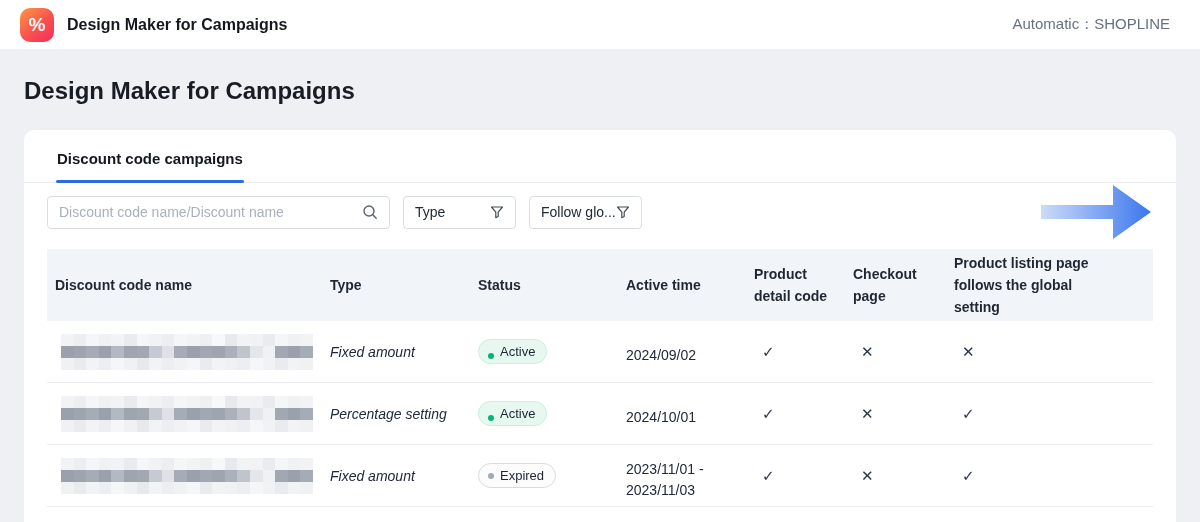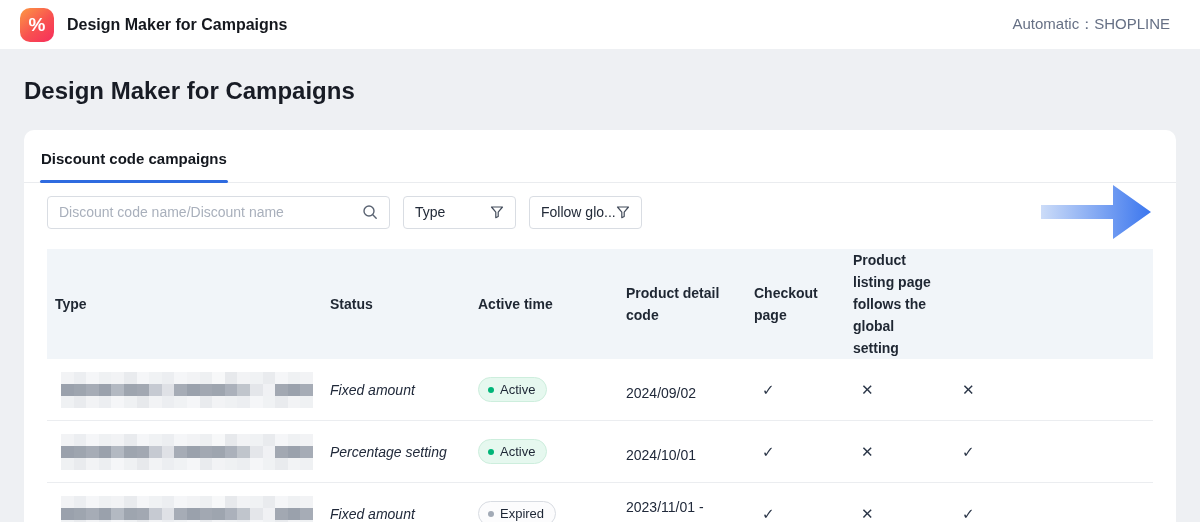--- a/index.html
+++ b/index.html
@@ -34,21 +34,21 @@
 
   
   .card {
     margin: 0 24px; background: #ffffff;
     border-radius: 10px 10px 0 0;
     height: 500px;
   }
 
   
   .tabs {
-    display: flex; padding: 0 16px;
+    display: flex; padding: 0 32px;
     border-bottom: 1px solid #eaecef;
     justify-content: space-between;
   }
   .tab {
     font-size: 15px; color: #5a6372;
     padding: 20px 1px 15px 1px; margin-right: 30px;
     cursor: pointer; position: relative;
   }
   .tab.active { color: #14181f; font-weight: 700; }
   .tab.active::after {
@@ -121,21 +121,21 @@
     grid-template-rows: repeat(3, 1fr);
   }
   .mosaic i { display: block; }
 
   .badge {
     display: inline-flex; align-items: center; gap: 6px;
     border-radius: 999px; padding: 4px 11px 4px 9px;
     font-size: 13px; color: #1c2534; white-space: nowrap;
   }
   .badge .dot { width: 6px; height: 6px; border-radius: 50%; }
-  .badge.active { background: #e6f8ef; border: 1px solid #cdeedd; }
+  .badge.active { background: #e6f8ef; border: 1px solid #cdeedd; align-items: flex-end; }
   .badge.active .dot { background: #00b578; }
   .badge.expired { background: #fcfcfd; border: 1px solid #d8dce2; }
   .badge.expired .dot { background: #a2aab6; }
 
   .mark { font-size: 15px; color: #2b3648; margin-left: 8px; }
 
   .icon-svg { display: block; flex: 0 0 auto; }
 </style>
 </head>
 <body>
@@ -186,20 +186,21 @@
             <stop offset="1" stop-color="#3b76ee"></stop>
           </linearGradient>
         </defs>
         <path d="M0 22 L72 22 L72 2 L110 29 L72 56 L72 36 L0 36 Z" fill="url(#arrowGrad)"></path>
       </svg>
     </div>
   </div>
 
   <div class="table">
     <div class="thead">
+      <div>Discount code name</div>
       <div>Type</div>
       <div>Status</div>
       <div>Active time</div>
       <div class="th-narrow">Product detail code</div>
       <div class="th-narrow">Checkout page</div>
       <div class="th-wide">Product listing page follows the global setting</div>
     </div>
     <div id="tbody">
         <div class="trow">
           <div>

